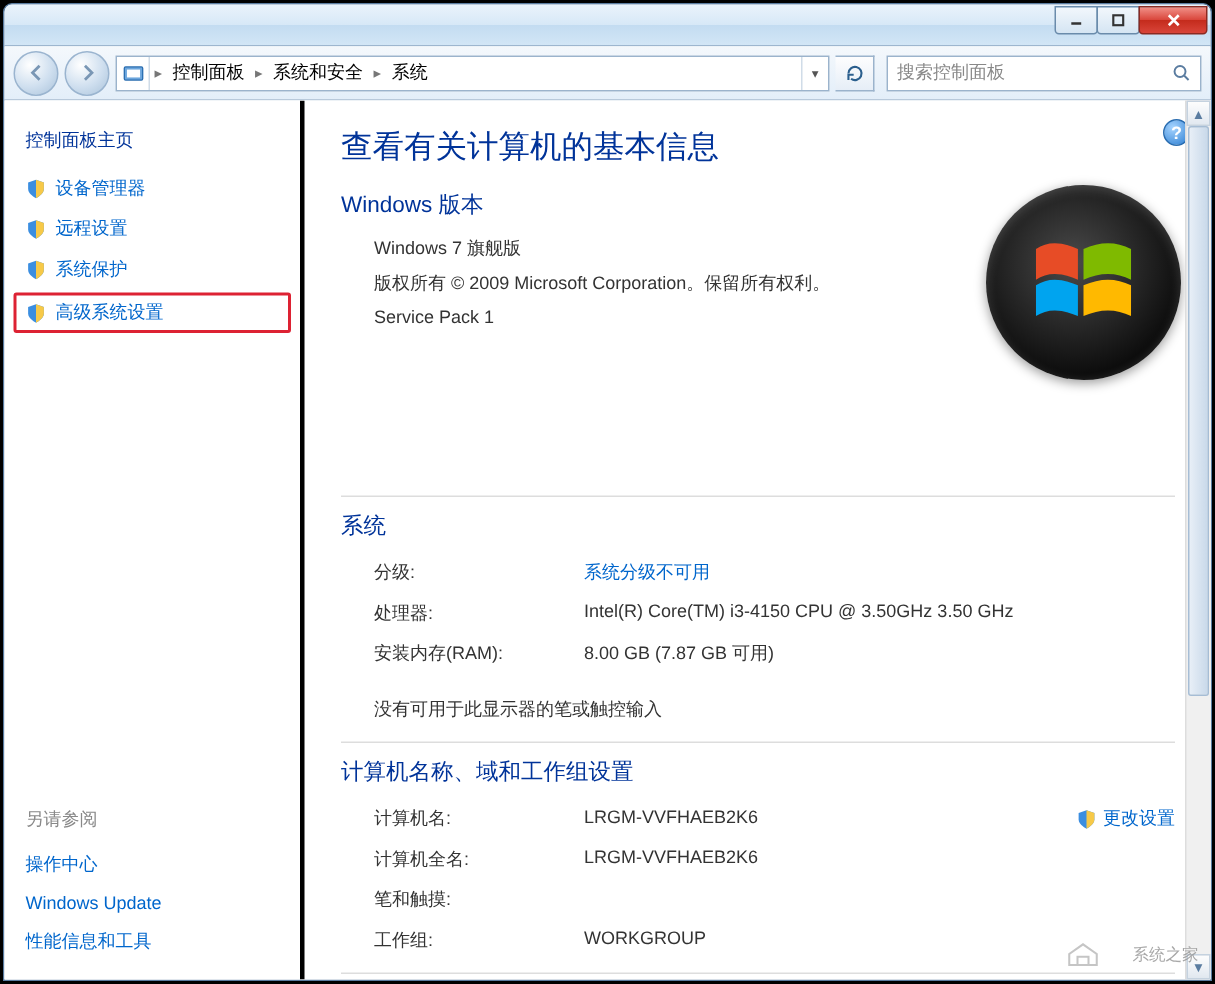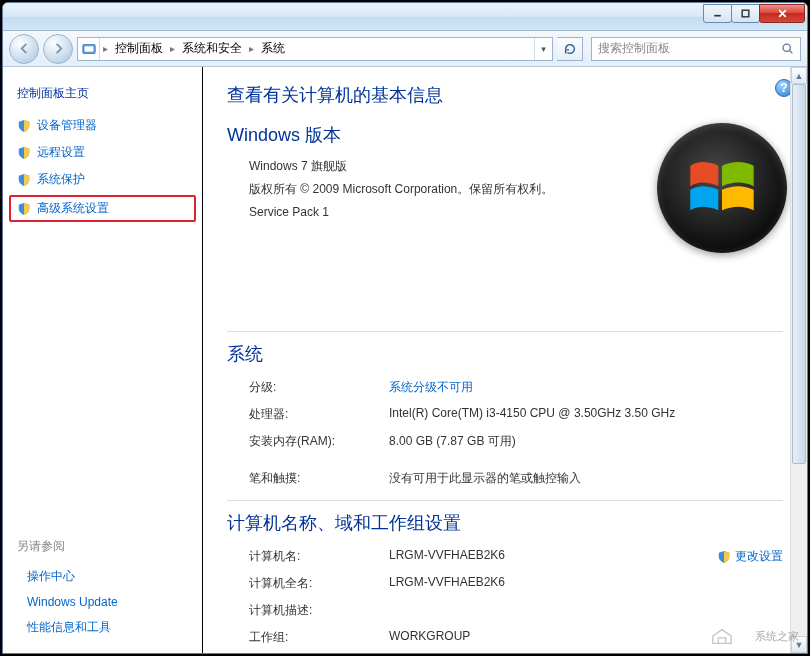--- a/index.html
+++ b/index.html
@@ -15,32 +15,32 @@
 .nav-circ svg{width:15px;height:15px;}
 .addrbar { flex: 1; height: 24px; border: 1px solid #9bb3cc; background: #fff; display: flex; align-items: center; font-size: 12px; }
 .addr-icon { width: 22px; display: flex; align-items: center; justify-content: center; border-right: 1px solid #d0dce8; height: 100%; }
 .addr-seg { padding: 0 4px; height: 100%; display: flex; align-items: center; }
 .addr-arrow { color: #777; padding: 0 3px; font-size: 10px; }
 .addr-dd { width: 18px; height: 100%; border-left: 1px solid #d0dce8; display: flex; align-items: center; justify-content: center; color: #555; font-size: 9px; }
 .refresh-btn { width: 26px; height: 24px; border: 1px solid #9bb3cc; border-left: none; background: linear-gradient(to bottom,#fdfdfe,#e6eef7); display: flex; align-items: center; justify-content: center; color:#2b5f8e;}
 .searchbar { width: 210px; height: 24px; border: 1px solid #9bb3cc; background: #fff; display: flex; align-items: center; padding: 0 6px; color: #888; margin-left: 4px; }
 .searchbar svg{width:13px;height:13px;margin-left:auto;color:#5a7ca0;}
 .content { flex: 1; display: flex; background: #fff; overflow: hidden; position: relative; }
-.sidebar { width: 200px; background: #fff; padding: 18px 0 12px 0; font-size: 12px; border-right: 1px solid #000000; display: flex; flex-direction: column; }
+.sidebar { width: 200px; background: #fff; padding: 18px 0 12px 0; font-size: 12px; border-right: 3px solid #000000; display: flex; flex-direction: column; }
 .sidebar-heading { color: #003399; padding: 0 14px 10px 14px; font-size: 12px; }
 .side-item { display: flex; align-items: center; gap: 6px; padding: 5px 14px; color: #0066cc; cursor: pointer; }
 .side-item.highlighted { border: 2px solid #d23; border-radius: 2px; margin: 2px 6px; padding: 3px 6px;}
 .shield-icon { width: 14px; height: 14px; display: inline-flex; }
 .sidebar-spacer { flex: 1; }
 .seealso-heading { color: #888; padding: 0 14px 8px 14px; }
-.seealso-item { padding: 5px 24px; color: #0066cc; cursor: pointer; }
+.seealso-item { padding: 5px 14px; color: #0066cc; cursor: pointer; }
 .main { flex: 1; padding: 16px 24px 0 24px; overflow-y: auto; position: relative; }
 .help-icon { position: absolute; top: 12px; right: 14px; width: 18px; height: 18px; border-radius: 50%; background: radial-gradient(circle at 35% 30%,#a6d4ff,#2a7dd1); color: #fff; font-weight: bold; font-size: 12px; display: flex; align-items: center; justify-content: center; border: 1px solid #2a6db0;}
-.page-title { color: #003399; font-size: 18px; margin-bottom: 16px; font-weight: normal; }
-.section-title { color: #003399; font-size: 18px; margin: 10px 0 8px 0; font-weight: normal; }
+.page-title { color: #003399; font-size: 21px; margin-bottom: 16px; font-weight: normal; }
+.section-title { color: #003399; font-size: 15px; margin: 10px 0 8px 0; font-weight: normal; }
 .os-info { padding-left: 22px; line-height: 1.9; color: #333; position: relative; }
 .logo-wrap { position: absolute; right: 20px; top: 56px; }
 .logo-circ { width: 130px; height: 130px; border-radius: 50%; background: radial-gradient(circle at 45% 40%, #4a4a4a 0%, #0d0d0d 70%); display:flex; align-items:center; justify-content:center; box-shadow: inset 0 2px 8px rgba(255,255,255,0.2), 0 2px 8px rgba(0,0,0,0.4); }
 hr.sep { border: none; border-top: 1px solid #ddd; margin: 8px 0; }
 .info-table { padding-left: 22px; }
 .info-row { display: flex; padding: 5px 0; color: #333; }
 .info-label { width: 140px; }
 .info-value { flex: 1; }
 .link { color: #0066cc; cursor: pointer; }
 .change-settings { display: flex; align-items: center; gap: 4px; }
@@ -196,21 +196,20 @@
             <div class="info-label">处理器:</div>
             <div class="info-value">Intel(R) Core(TM) i3-4150 CPU @ 3.50GHz   3.50 GHz</div>
           </div>
         <div class="info-row">
             <div class="info-label">安装内存(RAM):</div>
             <div class="info-value">8.00 GB (7.87 GB 可用)</div>
           </div>
         <div class="info-row">
           </div>
         <div class="info-row">
-            <div class="info-label">笔和触摸:</div>
             <div class="info-value">没有可用于此显示器的笔或触控输入</div>
           </div>
       </div>
 
       <hr class="sep">
       <div class="section-title">计算机名称、域和工作组设置</div>
       <div class="info-table" style="position:relative">
         <div class="info-row">
             <div class="info-label">计算机名:</div>
             <div class="info-value">LRGM-VVFHAEB2K6</div>
@@ -222,21 +221,21 @@
                 </svg>
               </span>
             <span class="link">更改设置</span>
           </div>
         </div>
         <div class="info-row">
             <div class="info-label">计算机全名:</div>
             <div class="info-value">LRGM-VVFHAEB2K6</div>
           </div>
         <div class="info-row">
-            <div class="info-label">计算机描述:</div>
+            <div class="info-label">笔和触摸:</div>
             <div class="info-value"></div>
           </div>
         <div class="info-row">
             <div class="info-label">工作组:</div>
             <div class="info-value">WORKGROUP</div>
           </div>
       </div>
 
       <hr class="sep">
 

